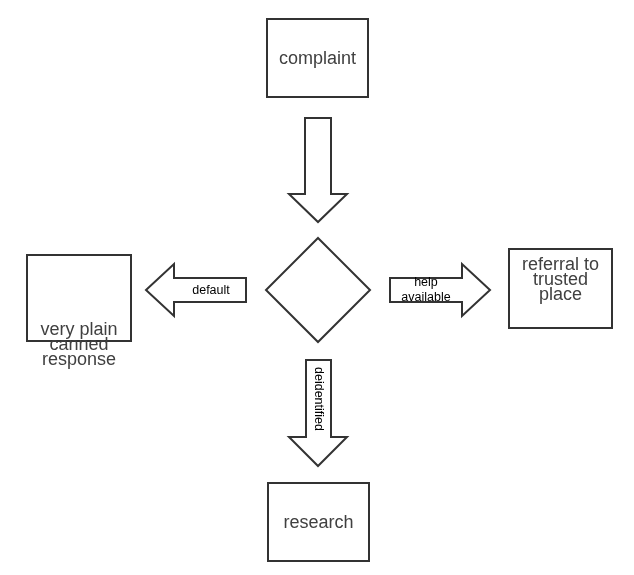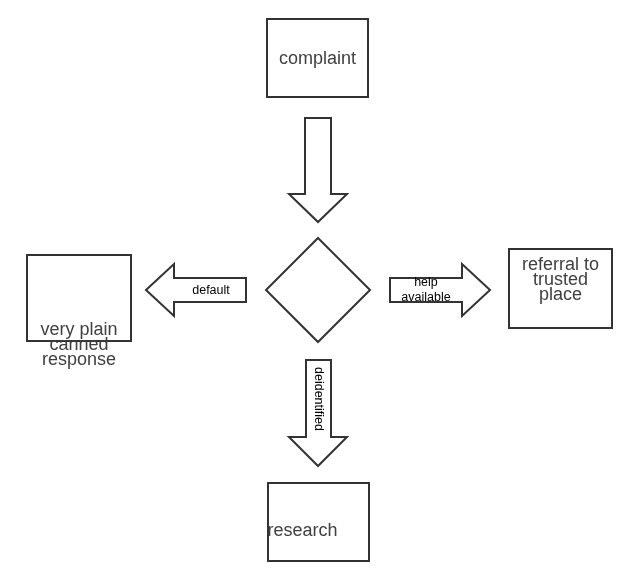--- a/index.html
+++ b/index.html
@@ -90,21 +90,21 @@
   <div class="node-label" style="left:267px; top:19px; width:101px; height:78px;">complaint</div>
 
 
   <div class="node-label" style="left:27px; top:255px; width:104px; height:86px;margin-top:46px;">very plain
 canned
 response</div>
 
   <div class="node-label" style="left:509px; top:249px; width:103px; height:61px;">referral to
 trusted place</div>
 
-  <div class="node-label" style="left:252px; top:483px; width:101px; height:78px;margin-top:8px;">research</div>
+  <div class="node-label" style="left:268px; top:483px; width:101px; height:78px;">research</div>
 
   <div class="edge-label" style="left:390px; top:278px; width:72px; height:24px;">help available</div>
 
   <div class="edge-label" style="left:176px; top:278px; width:70px; height:24px;">default</div>
 
   <div class="edge-label vertical" style="left:281px; top:388px; width:76px; height:22px;">deidentified</div>
 
 </div>
 
 </body></html>

